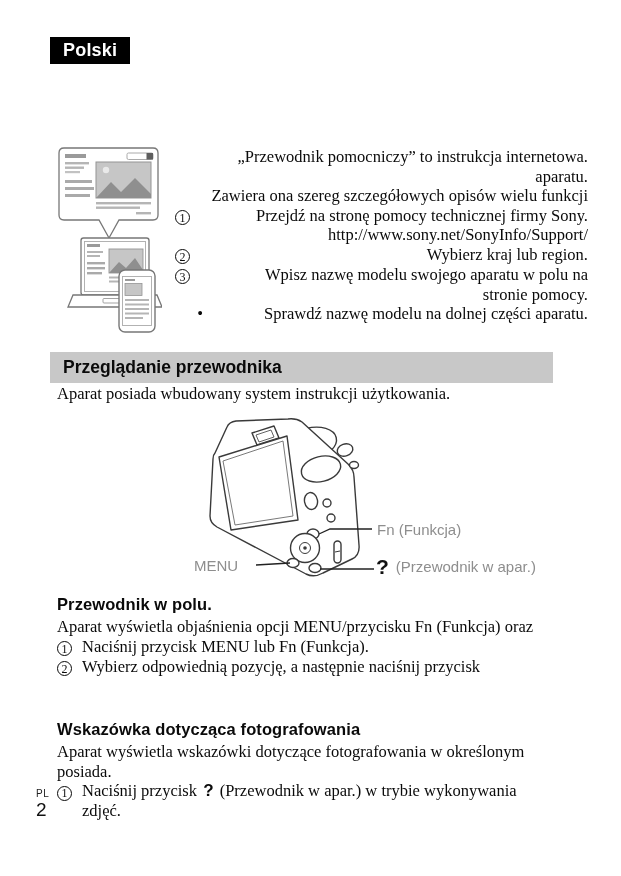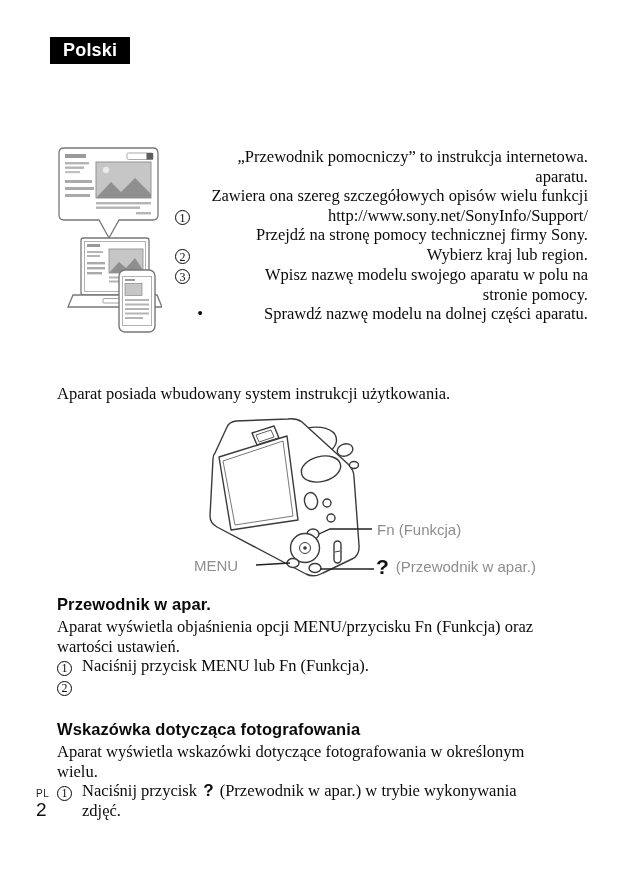--- a/index.html
+++ b/index.html
@@ -137,22 +137,22 @@
   </svg>
 
   <div class="sec1-text">
     <span class="serif-line">„Przewodnik pomocniczy” to instrukcja internetowa.</span>
     <span class="serif-line">aparatu.</span>
     <span class="serif-line">Zawiera ona szereg szczegółowych opisów wielu funkcji</span>
 
     <div class="step">
       <span class="step-num"><span class="circ">1</span></span>
       <span class="step-body">
+        <span class="serif-line">Przejdź na stronę pomocy technicznej firmy Sony.</span>
         <span class="serif-line">http://www.sony.net/SonyInfo/Support/</span>
-        <span class="serif-line">Przejdź na stronę pomocy technicznej firmy Sony.</span>
       </span>
     </div>
 
     <div class="step">
       <span class="step-num"><span class="circ">2</span></span>
       <span class="step-body">
         <span class="serif-line">Wybierz kraj lub region.</span>
       </span>
     </div>
 
@@ -162,20 +162,23 @@
         <span class="serif-line">Wpisz nazwę modelu swojego aparatu w polu na</span>
         <span class="serif-line">stronie pomocy.</span>
         <span class="bullet-row">
           <span class="serif-line">•</span>
           <span class="serif-line">Sprawdź nazwę modelu na dolnej części aparatu.</span>
         </span>
       </span>
     </div>
   </div>
 
+  <div class="sec-header h2">
+    <span class="line">Przeglądanie przewodnika</span>
+  </div>
 
   <div class="intro2">
     <span class="serif-line">Aparat posiada wbudowany system instrukcji użytkowania.</span>
   </div>
 
   <div class="figure">
     <svg viewBox="0 0 430 175" width="430" height="175">
       <g fill="#ffffff" stroke="#3a3a3a" stroke-width="1.4" stroke-linejoin="round">
 
         <ellipse cx="150" cy="27" rx="27" ry="16" transform="rotate(-14 150 27)"></ellipse>
@@ -212,42 +215,42 @@
     </svg>
     <span class="cam-label lbl-menu">MENU</span>
     <span class="cam-label lbl-fn">Fn (Funkcja)</span>
     <span class="help-row">
       <span class="qbig">?</span>
       <span class="cam-label">(Przewodnik w apar.)</span>
     </span>
   </div>
 
   <div class="sub sub1">
-    <div class="sub-heading">Przewodnik w apar.</div>
+    <div class="sub-heading">Przewodnik w polu.</div>
     <span class="serif-line">Aparat wyświetla objaśnienia opcji MENU/przycisku Fn (Funkcja) oraz</span>
-    <span class="serif-line">wartości ustawień.</span>
 
     <div class="step">
       <span class="step-num"><span class="circ">1</span></span>
       <span class="step-body">
         <span class="serif-line">Naciśnij przycisk MENU lub Fn (Funkcja).</span>
       </span>
     </div>
 
     <div class="step">
       <span class="step-num"><span class="circ">2</span></span>
       <span class="step-body">
+        <span class="serif-line">Wybierz odpowiednią pozycję, a następnie naciśnij przycisk</span>
       </span>
     </div>
   </div>
 
   <div class="sub sub2">
     <div class="sub-heading">Wskazówka dotycząca fotografowania</div>
     <span class="serif-line">Aparat wyświetla wskazówki dotyczące fotografowania w określonym</span>
-    <span class="serif-line">wielu.</span>
+    <span class="serif-line">posiada.</span>
 
     <div class="step">
       <span class="step-num"><span class="circ">1</span></span>
       <span class="step-body">
         <span class="serif-line"><span>Naciśnij przycisk</span> <span class="qm">?</span> <span>(Przewodnik w apar.) w trybie wykonywania</span></span>
         <span class="serif-line">zdjęć.</span>
       </span>
     </div>
   </div>
 

